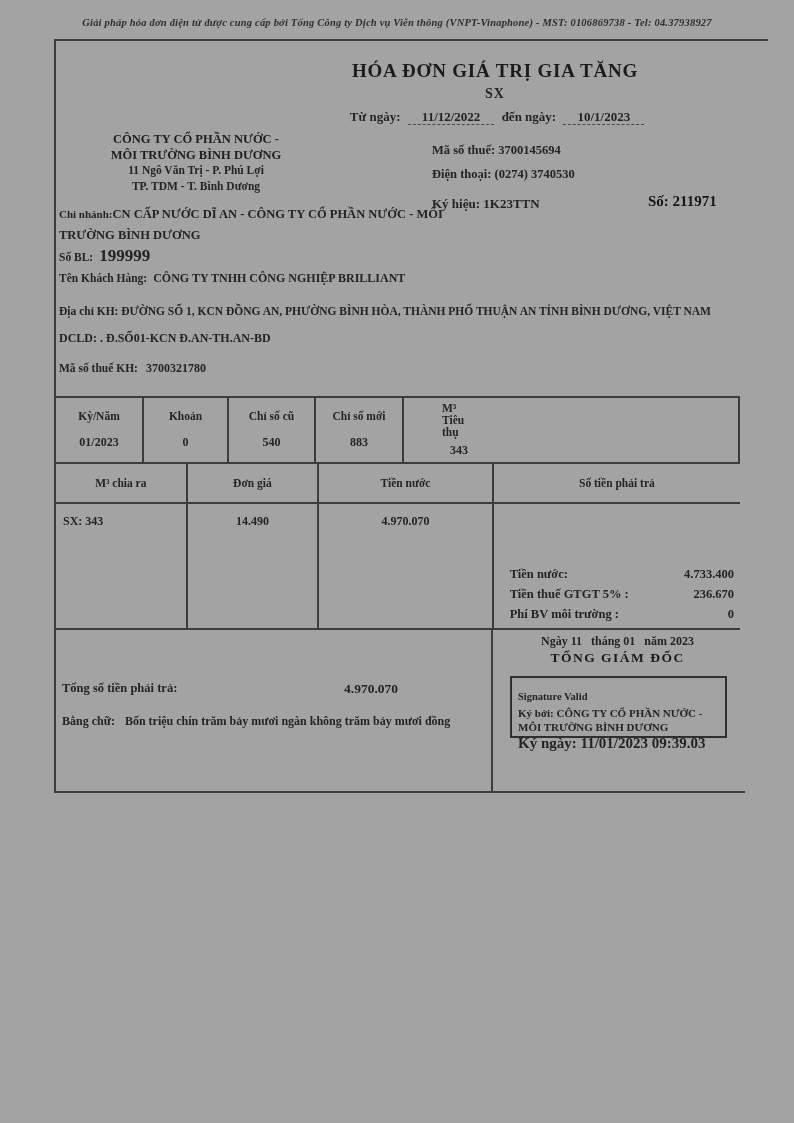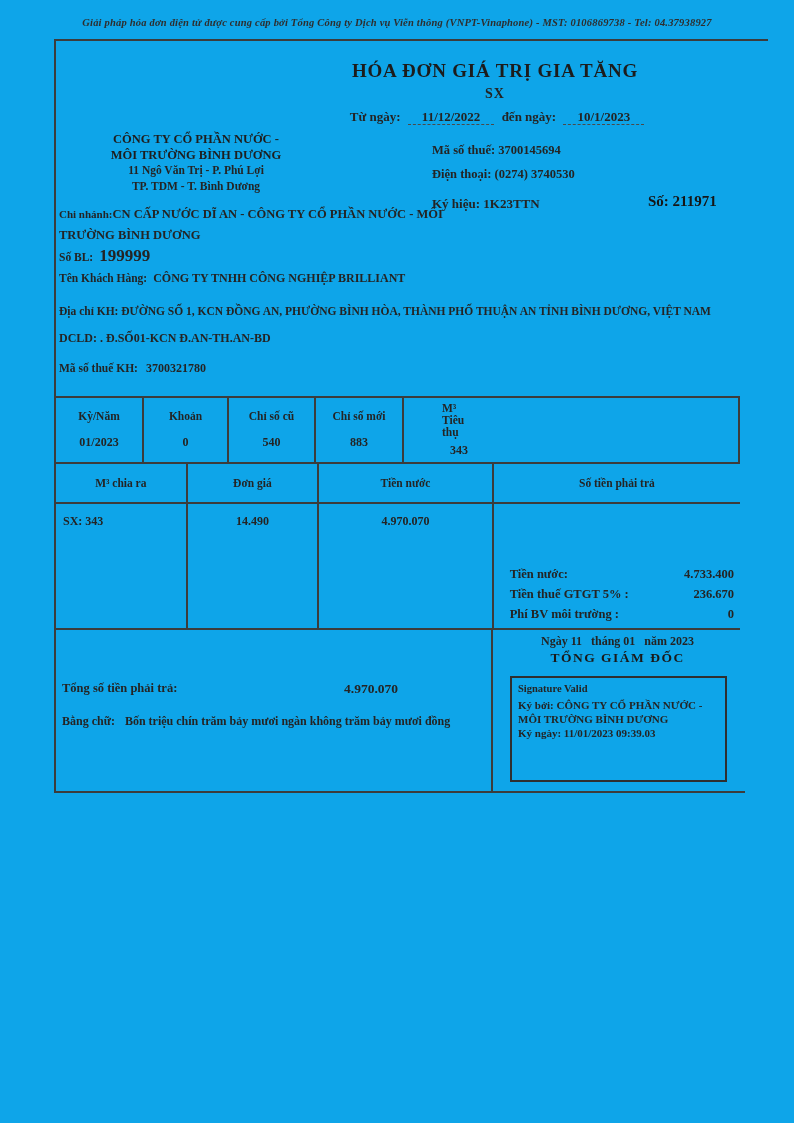--- a/index.html
+++ b/index.html
@@ -1,19 +1,19 @@
 <!DOCTYPE html>
 <html><head>
 <meta charset="utf-8">
 <style>
   * { margin:0; padding:0; box-sizing:border-box; }
   html,body { background:#ffffff; }
   .page {
     position:relative; width:794px; height:1123px;
-    background:#0ea5e9;
+    background:#a3a3a3;
     font-family:"Liberation Serif", serif;
     color:#242424; font-weight:bold;
     overflow:hidden;
   }
   .provider-line {
     position:absolute; top:17px; left:0; width:100%;
     text-align:center; font-style:italic; font-size:10.5px;
     color:#2e2e2e; letter-spacing:0.2px;
   }
   .top-rule { position:absolute; left:54px; top:39px; width:714px; height:0; border-top:2.5px solid #3c3c3c; }
@@ -80,26 +80,26 @@
   .bill-body .bc4 { padding:40px 6px 0 16px;margin-top:20px; }
   .sum-row { display:flex; justify-content:space-between; line-height:20px; font-size:12.5px; }
 
   .bottom-divider { position:absolute; left:491px; top:630px; height:163px; width:0; border-left:2px solid #3c3c3c; }
 
   .date-director { position:absolute; left:495px; top:634px; width:245px; text-align:center; }
   .date-line { font-size:12px; white-space:pre; }
   .director-title { font-size:13.5px; letter-spacing:1.5px; margin-top:1px; color:#1a1a1a; }
 
   .signature-box {
-    position:absolute; left:510px; top:676px; width:217px; height:106px;
-    border:2px solid #2f2f2f; padding:5px 6px;
+    position:absolute; left:510px; top:676px; width:217px; height:62px;
+    border:2px solid #2f2f2f; padding:13px 6px;
   }
   .sig-valid { font-size:10.5px; }
   .sig-by { font-size:11px; line-height:14px; margin-top:4px; }
-  .sig-date { font-size:11px; margin-top:1px; }
+  .sig-date { font-size:15px; margin-top:1px; }
 
   .total-line { position:absolute; left:62px; top:681px; width:336px; display:flex; }
   .total-line .lbl { font-size:12.5px; }
   .total-line .val { margin-left:auto; font-size:13.5px; }
   .amount-words { position:absolute; left:62px; top:714px; width:450px; font-size:12px; }
   .amount-words .lbl { padding-right:10px; }
 </style>
 </head>
 <body>
 

